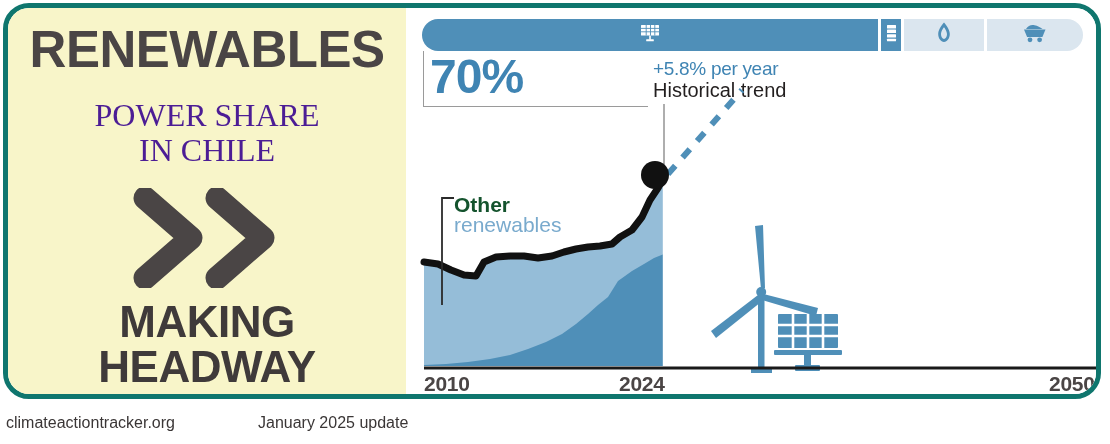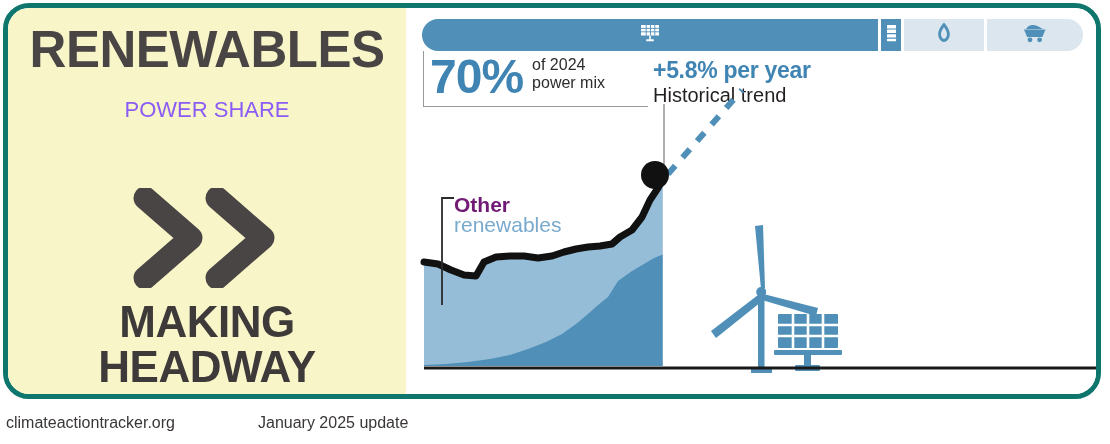--- a/index.html
+++ b/index.html
@@ -55,24 +55,25 @@
     font-size: 51px;
     font-weight: bold;
     letter-spacing: -0.5px;
     color: #4a4545;
     line-height: 1;
   }
   .title-sub {
     position: absolute;
     left: 0; right: 0;
     top: 90px;
-    font-size: 22px;
+    font-size: 32px;
     font-weight: normal;
-    color: #8b5cf6;
+    color: #4c1d95;
     line-height: 1.08;
+    font-family: Liberation Serif, serif;
   }
 
   .chevrons {
     position: absolute;
     left: 0; right: 0;
     top: 180px;
     height: 100px;
     display: flex;
     justify-content: center;
     align-items: center;
@@ -160,22 +161,22 @@
   }
 
   
   .trend-note {
     position: absolute;
     left: 247px;
     top: 50px;
     line-height: 1.12;
   }
   .trend-main {
-    font-size: 23px;
-    font-weight: bold;
+    font-size: 19px;
+    font-weight: normal;
     color: #3f84b3;
     letter-spacing: -0.3px;
   }
   .trend-sub {
     font-size: 20px;
     color: #231f1f;
   }
 
   
   .plot {
@@ -189,21 +190,21 @@
   
   .lbl-other {
     position: absolute;
     left: 48px;
     top: 186px;
     line-height: 1.0;
   }
   .lbl-other-1 {
     font-size: 21px;
     font-weight: bold;
-    color: #701a75;
+    color: #14532d;
   }
   .lbl-other-2 {
     font-size: 21px;
     color: #79aacd;
     margin-top: -1px;
   }
 
   
   .lbl-wind {
     position: absolute;
@@ -252,20 +253,21 @@
 <div id="infographic">
 
   <div class="frame">
 
     <div class="left-panel">
 
       <div class="title-main">RENEWABLES</div>
 
       <div class="title-sub">
         <div>POWER SHARE</div>
+        <div>IN CHILE</div>
       </div>
 
       <div class="chevrons">
         <svg width="160" height="100" viewBox="0 0 160 100" aria-hidden="true">
           <path d="M18 10 L64 50 L18 90" fill="none" stroke="#4a4545" stroke-width="23" stroke-linecap="round" stroke-linejoin="round"></path>
           <path d="M90 10 L136 50 L90 90" fill="none" stroke="#4a4545" stroke-width="23" stroke-linecap="round" stroke-linejoin="round"></path>
         </svg>
       </div>
 
       <div class="title-bottom">
@@ -334,24 +336,20 @@
                 <circle cx="9" cy="16.8" r="2.4"></circle>
                 <circle cx="18.6" cy="16.8" r="2.4"></circle>
               </g>
             </svg>
           </span>
         </div>
       </div>
 
       <div class="callout">
         <div class="big-pct">70%</div>
-        <div class="callout-sub">
-          <div>of 2024</div>
-          <div>power mix</div>
-        </div>
       </div>
 
       <div class="trend-note">
         <div class="trend-main">+5.8% per year</div>
         <div class="trend-sub">Historical trend</div>
       </div>
 
       <svg class="plot" viewBox="0 0 712 390">
 
         <path fill="#95bdd8" d="M18,254
@@ -406,20 +404,25 @@
 
         <line x1="18" y1="360" x2="700" y2="360" stroke="#1a1a1a" stroke-width="3"></line>
       </svg>
 
       <div class="lbl-other">
         <div class="lbl-other-1">Other</div>
         <div class="lbl-other-2">renewables</div>
       </div>
 
 
+      <div class="axis-labels">
+        <div class="tick" style="left:18px;">2010</div>
+        <div class="tick" style="left:213px;">2024</div>
+        <div class="tick" style="left:643px;">2050</div>
+      </div>
 
     </div>
   </div>
 
   <div class="footer">
     <span class="f-site">climateactiontracker.org</span>
     <span class="f-update">January 2025 update</span>
   </div>
 
 </div>

